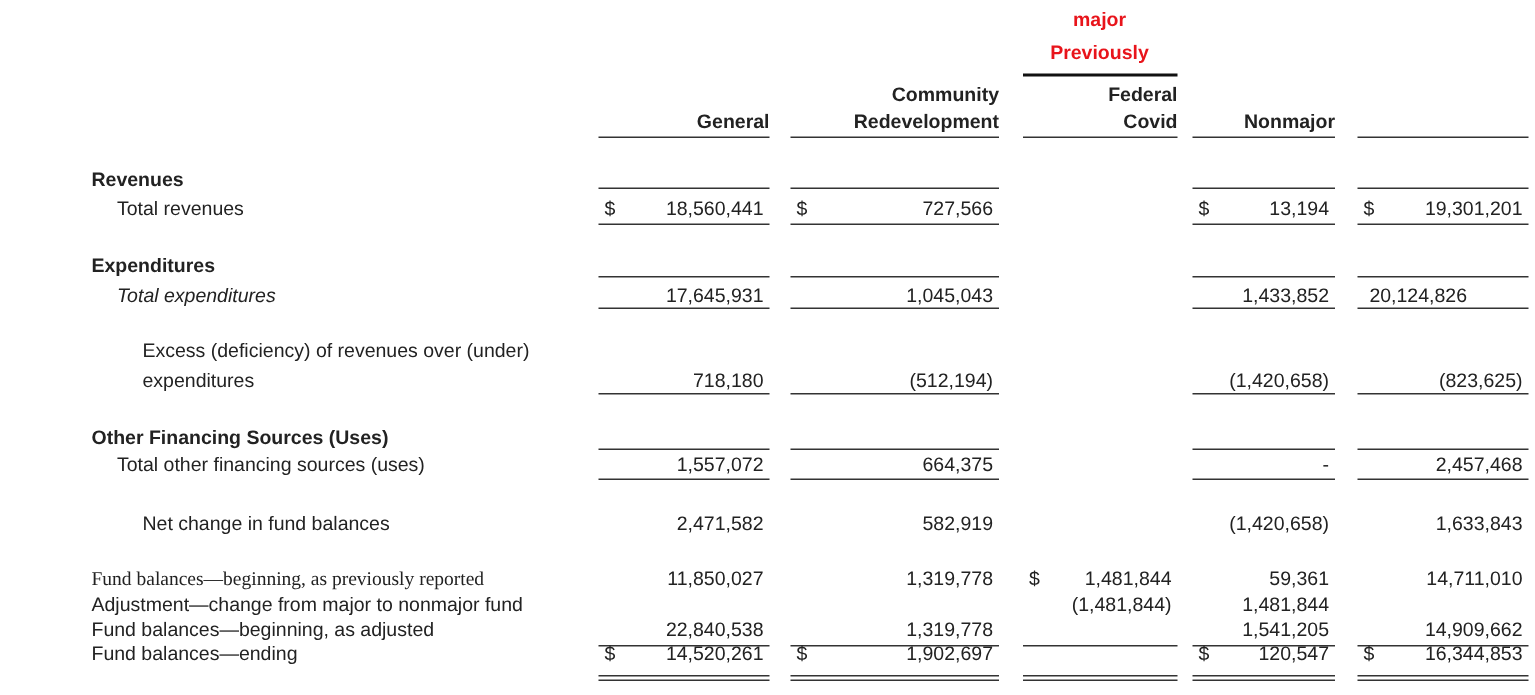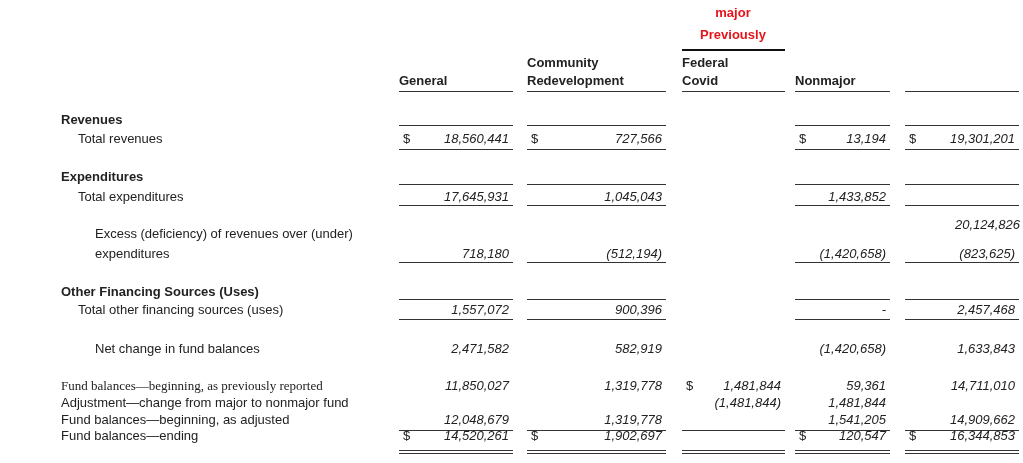--- a/index.html
+++ b/index.html
@@ -1,25 +1,25 @@
 <!DOCTYPE html>
 <html><head>
 <meta charset="utf-8">
 <style>
   html, body { margin:0; padding:0; background:#ffffff; }
   body { width:1023px; height:463px; position:relative; overflow:hidden;
          font-family:"Liberation Sans", sans-serif; font-size:13px; color:#222; }
   .abs { position:absolute; white-space:nowrap; }
-  .hdr { font-weight:bold; text-align:left; line-height:18px; font-size:13px; }
+  .hdr { font-weight:bold; text-align:right; line-height:18px; font-size:13px; }
   .prev { color:#e8141b; font-weight:bold; font-size:13px; text-align:center; line-height:22px; }
   .lbl { font-size:13px; line-height:16px;padding-left:48px; }
   .sec { font-weight:bold; }
   .cell { position:absolute; height:16px; line-height:16px; font-size:13px; }
   .cell .dol { position:absolute; left:4px; top:0; }
-  .cell .val { position:absolute; right:4px; top:0;font-style:italic; }
+  .cell .val { position:absolute; right:4px; top:0; }
   .line { position:absolute; height:0; border-top:1px solid #333; }
   .dline { position:absolute; height:2px; border-top:1px solid #333; border-bottom:1px solid #333; }
 </style>
 </head>
 <body>
 
 <div class="abs prev" style="left: 682px; top: 2px; width: 102px; color: rgb(232, 20, 27);">
   <div>major</div>
   <div>Previously</div>
 </div>
@@ -49,21 +49,21 @@
     <div class="abs hdr" style="left: 905px; width: 114px; top: 54px;">
       <div>&nbsp;</div>
     </div>
     <div class="line" style="left: 905px; width: 114px; top: 91px;"></div>
   </div>
 
 <div class="abs lbl sec" style="left:13px; top:112px;">Revenues</div>
 <div class="abs lbl" style="left:30px; top:131px;">Total revenues</div>
 
 <div class="abs lbl sec" style="left:13px; top:169px;">Expenditures</div>
-<div class="abs lbl" style="left:30px; top:189px;">Total expenditures</div>
+<div class="abs lbl" style="left:30px; top:189px;font-style:italic;">Total expenditures</div>
 
 <div class="abs lbl" style="left:47px; top:226px;">Excess (deficiency) of revenues over (under)</div>
 <div class="abs lbl" style="left:47px; top:246px;">expenditures</div>
 
 <div class="abs lbl sec" style="left:13px; top:284px;">Other Financing Sources (Uses)</div>
 <div class="abs lbl" style="left:30px; top:302px;">Total other financing sources (uses)</div>
 
 <div class="abs lbl" style="left:47px; top:341px;">Net change in fund balances</div>
 
 <div class="abs lbl" style="left:13px; top:378px;font-family:Liberation Serif, serif;">Fund balances—beginning, as previously reported</div>
@@ -109,21 +109,21 @@
       <span class="val">1,045,043</span>
     </div>
     <div class="cell" style="left: 682px; width: 103px; top: 189px;">
       <span class="dol"></span>
       <span class="val"></span>
     </div>
     <div class="cell" style="left: 795px; width: 95px; top: 189px;">
       <span class="dol"></span>
       <span class="val">1,433,852</span>
     </div>
-    <div class="cell" style="left: 910px; width: 114px; top: 189px; margin-top: 28px;">
+    <div class="cell" style="left: 868px; width: 114px; top: 189px;">
       <span class="dol"></span>
       <span class="val">20,124,826</span>
     </div>
     <div class="line" style="left: 399px; width: 114px; top: 184px;"></div>
     <div class="line" style="left: 527px; width: 139px; top: 184px;"></div>
     <div class="line" style="left: 795px; width: 95px; top: 184px;"></div>
     <div class="line" style="left: 905px; width: 114px; top: 184px;"></div>
     <div class="line" style="left: 399px; width: 114px; top: 205px;"></div>
     <div class="line" style="left: 527px; width: 139px; top: 205px;"></div>
     <div class="line" style="left: 795px; width: 95px; top: 205px;"></div>
@@ -151,21 +151,21 @@
     <div class="line" style="left: 399px; width: 114px; top: 262px;"></div>
     <div class="line" style="left: 527px; width: 139px; top: 262px;"></div>
     <div class="line" style="left: 795px; width: 95px; top: 262px;"></div>
     <div class="line" style="left: 905px; width: 114px; top: 262px;"></div>
     <div class="cell" style="left: 399px; width: 114px; top: 302px;">
       <span class="dol"></span>
       <span class="val">1,557,072</span>
     </div>
     <div class="cell" style="left: 527px; width: 139px; top: 302px;">
       <span class="dol"></span>
-      <span class="val">900,396</span>
+      <span class="val">664,375</span>
     </div>
     <div class="cell" style="left: 682px; width: 103px; top: 302px;">
       <span class="dol"></span>
       <span class="val"></span>
     </div>
     <div class="cell" style="left: 795px; width: 95px; top: 302px;">
       <span class="dol"></span>
       <span class="val">-</span>
     </div>
     <div class="cell" style="left: 905px; width: 114px; top: 302px;">
@@ -235,21 +235,21 @@
     <div class="cell" style="left: 795px; width: 95px; top: 395px;">
       <span class="dol"></span>
       <span class="val">1,481,844</span>
     </div>
     <div class="cell" style="left: 905px; width: 114px; top: 395px;">
       <span class="dol"></span>
       <span class="val"></span>
     </div>
     <div class="cell" style="left: 399px; width: 114px; top: 412px;">
       <span class="dol"></span>
-      <span class="val">12,048,679</span>
+      <span class="val">22,840,538</span>
     </div>
     <div class="cell" style="left: 527px; width: 139px; top: 412px;">
       <span class="dol"></span>
       <span class="val">1,319,778</span>
     </div>
     <div class="cell" style="left: 682px; width: 103px; top: 412px;">
       <span class="dol"></span>
       <span class="val"></span>
     </div>
     <div class="cell" style="left: 795px; width: 95px; top: 412px;">

